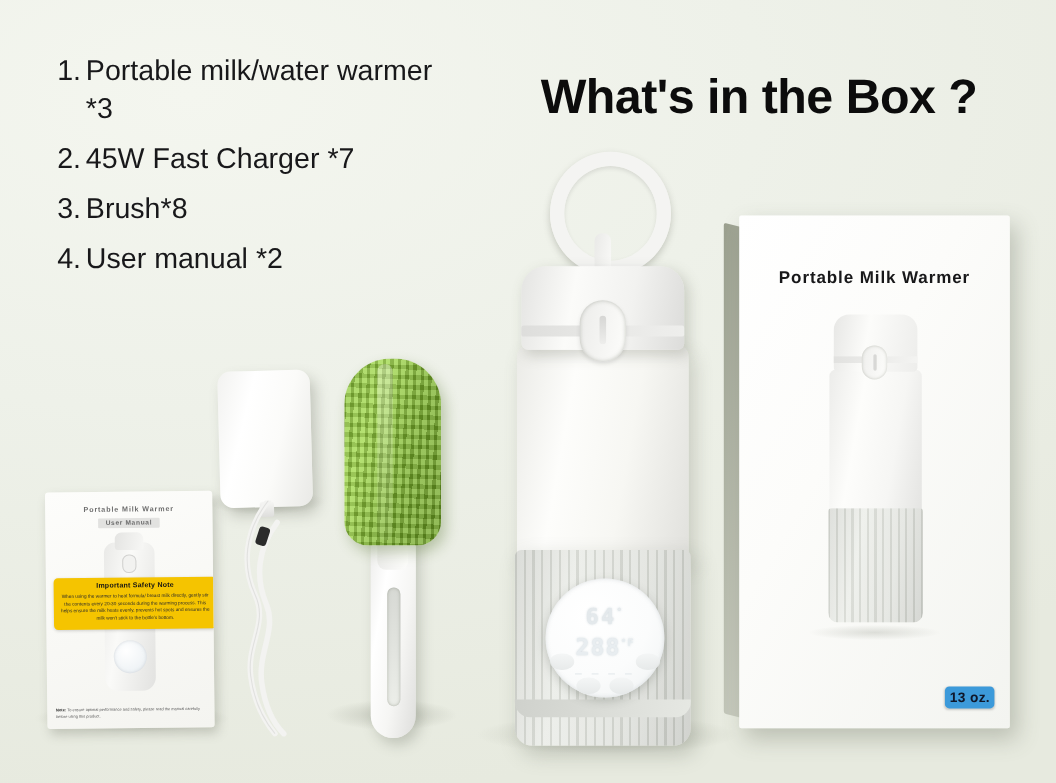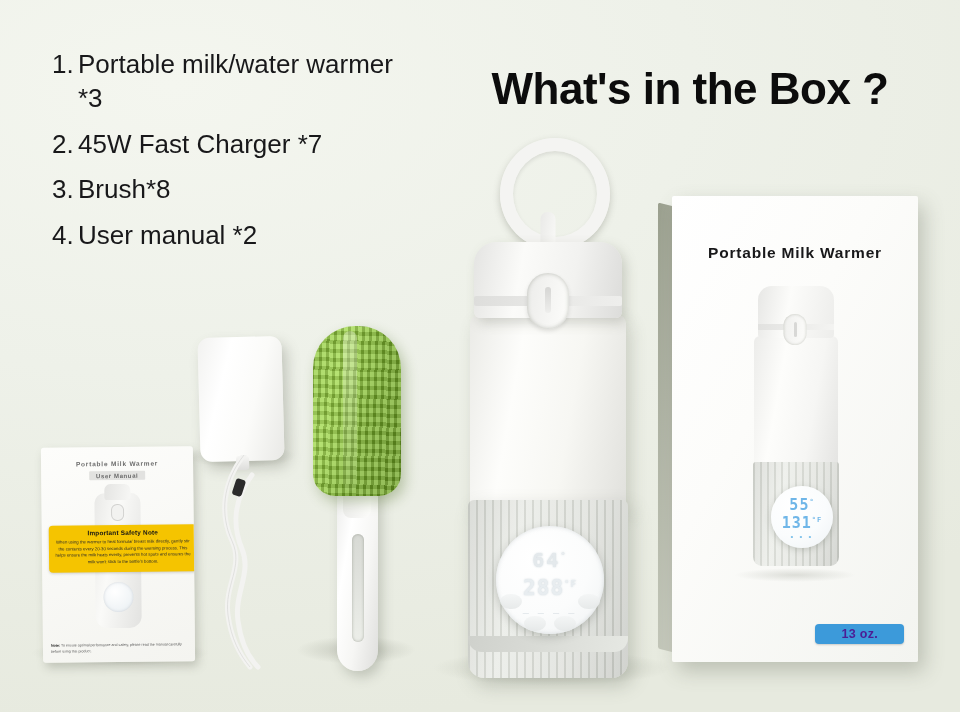--- a/index.html
+++ b/index.html
@@ -297,23 +297,23 @@
     position:absolute;left:0;right:0;top:46px;text-align:center;
     font-size:8px;color:#7cc0ea;letter-spacing:2px;
   }
   .bx-shadow{
     position:absolute;left:62px;top:372px;width:122px;height:14px;
     border-radius:50%;
     background:radial-gradient(ellipse at center, rgba(120,125,110,.22), rgba(120,125,110,0) 70%);
   }
   .oz-badge{
     position:absolute;right:14px;bottom:18px;
-    background:#3c9ada;color:#4c1d95;
+    background:#3c9ada;color:#0f172a;
     font-size:12.5px;font-weight:bold;
-    padding:3px 26px;border-radius:4px;letter-spacing:.3px;
+    padding:3px 4px;border-radius:4px;letter-spacing:.3px;
     box-shadow:0 1px 2px rgba(0,0,0,.18);
   }
 
   
   .shadow{position:absolute;border-radius:50%;background:radial-gradient(ellipse at center, rgba(110,115,100,.30), rgba(110,115,100,0) 70%);}
 </style>
 </head>
 <body>
 
 <div id="stage">
@@ -410,28 +410,19 @@
   <div class="box-wrap">
     <div class="box-side"></div>
     <div class="box-front">
       <div class="box-title">Portable  Milk  Warmer</div>
       <div class="bx">
         <div class="bx-body"></div>
         <div class="bx-lid"></div>
         <div class="bx-seam"></div>
         <div class="bx-btn"></div>
         <div class="bx-base"></div>
-        <div class="bx-dial">
-          <div class="bx-seg1">
-            <span>55</span><sup>°</sup>
-          </div>
-          <div class="bx-seg2">
-            <span>131</span><sup>°F</sup>
-          </div>
-          <div class="bx-dashes">• • •</div>
-        </div>
       </div>
       <div class="bx-shadow"></div>
       <div class="oz-badge">13 oz.</div>
     </div>
   </div>
 
 </div>
 
 </body></html>

